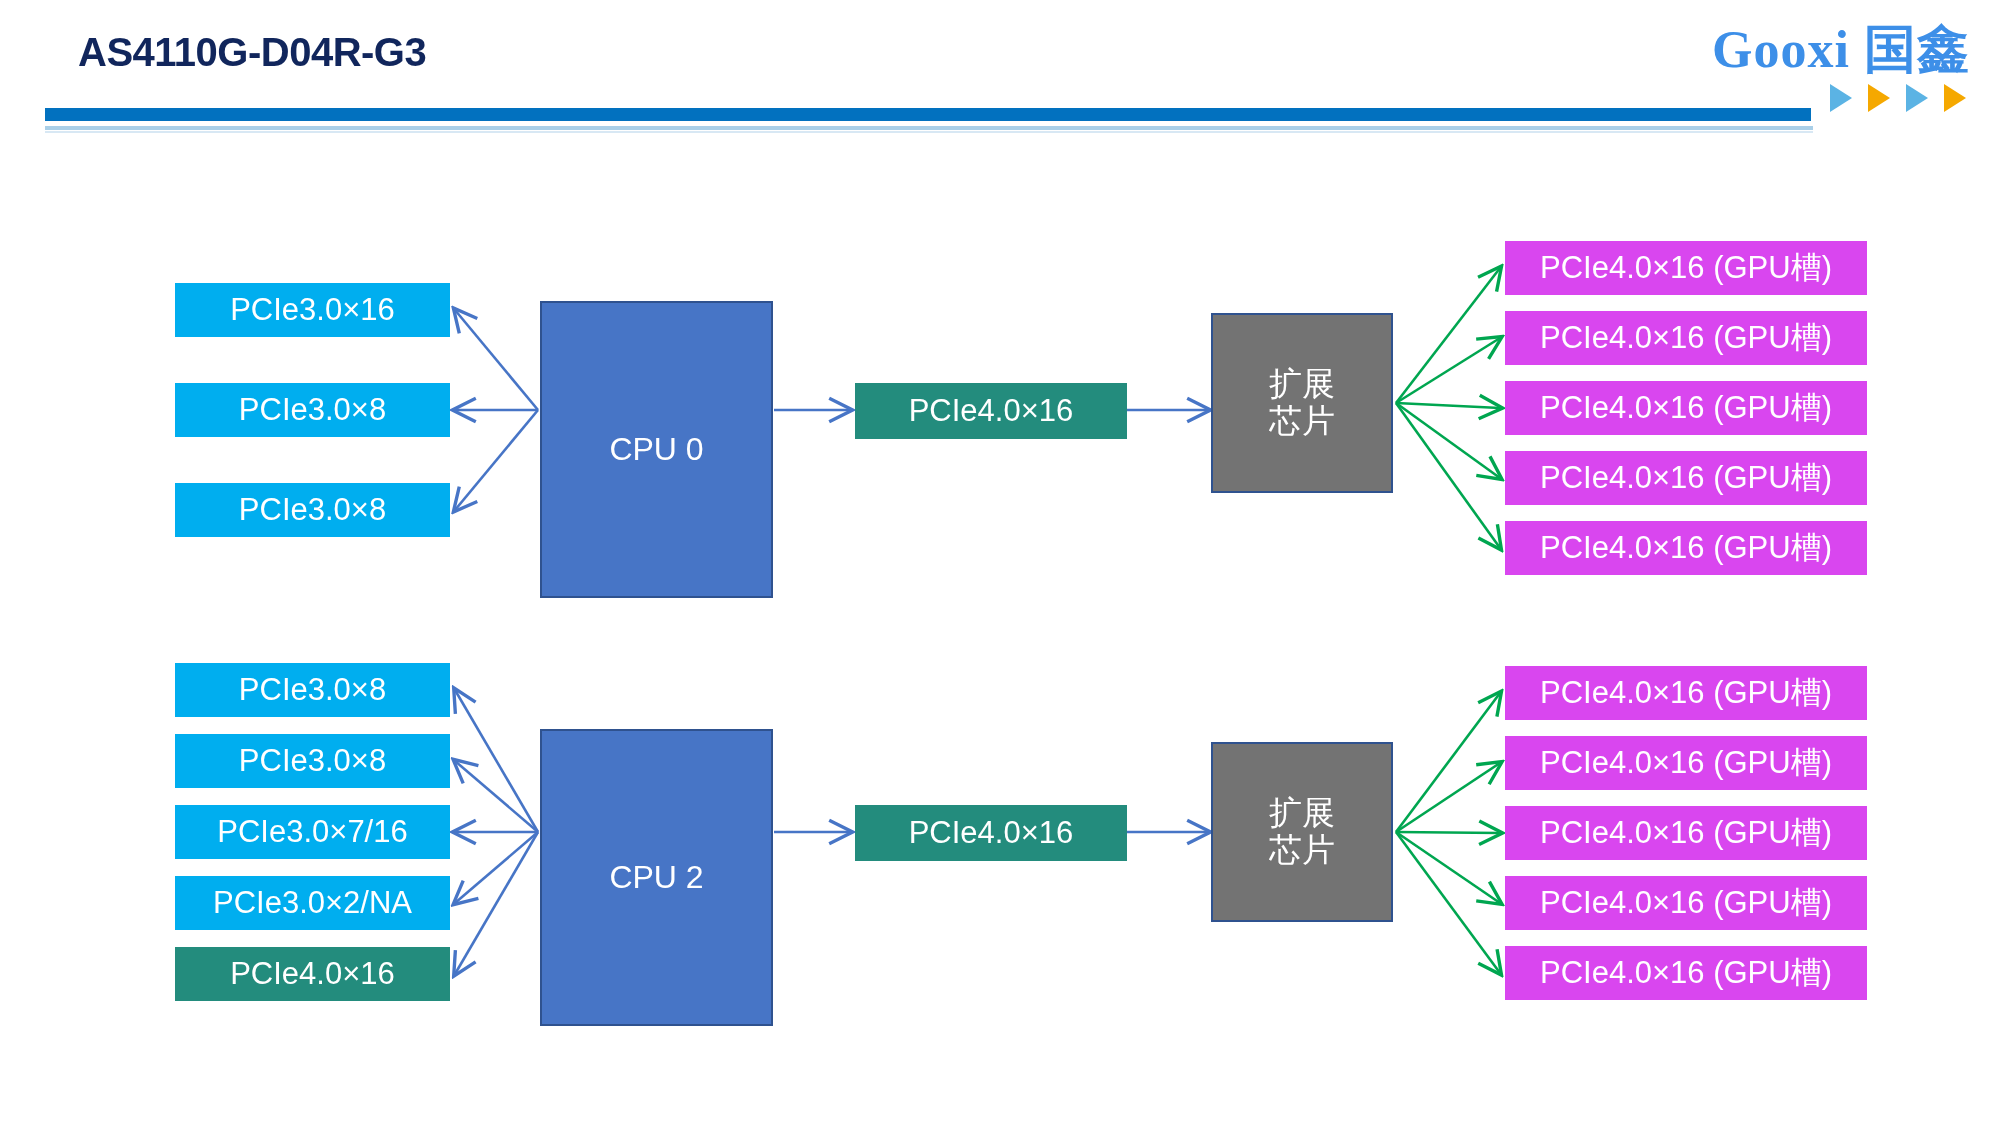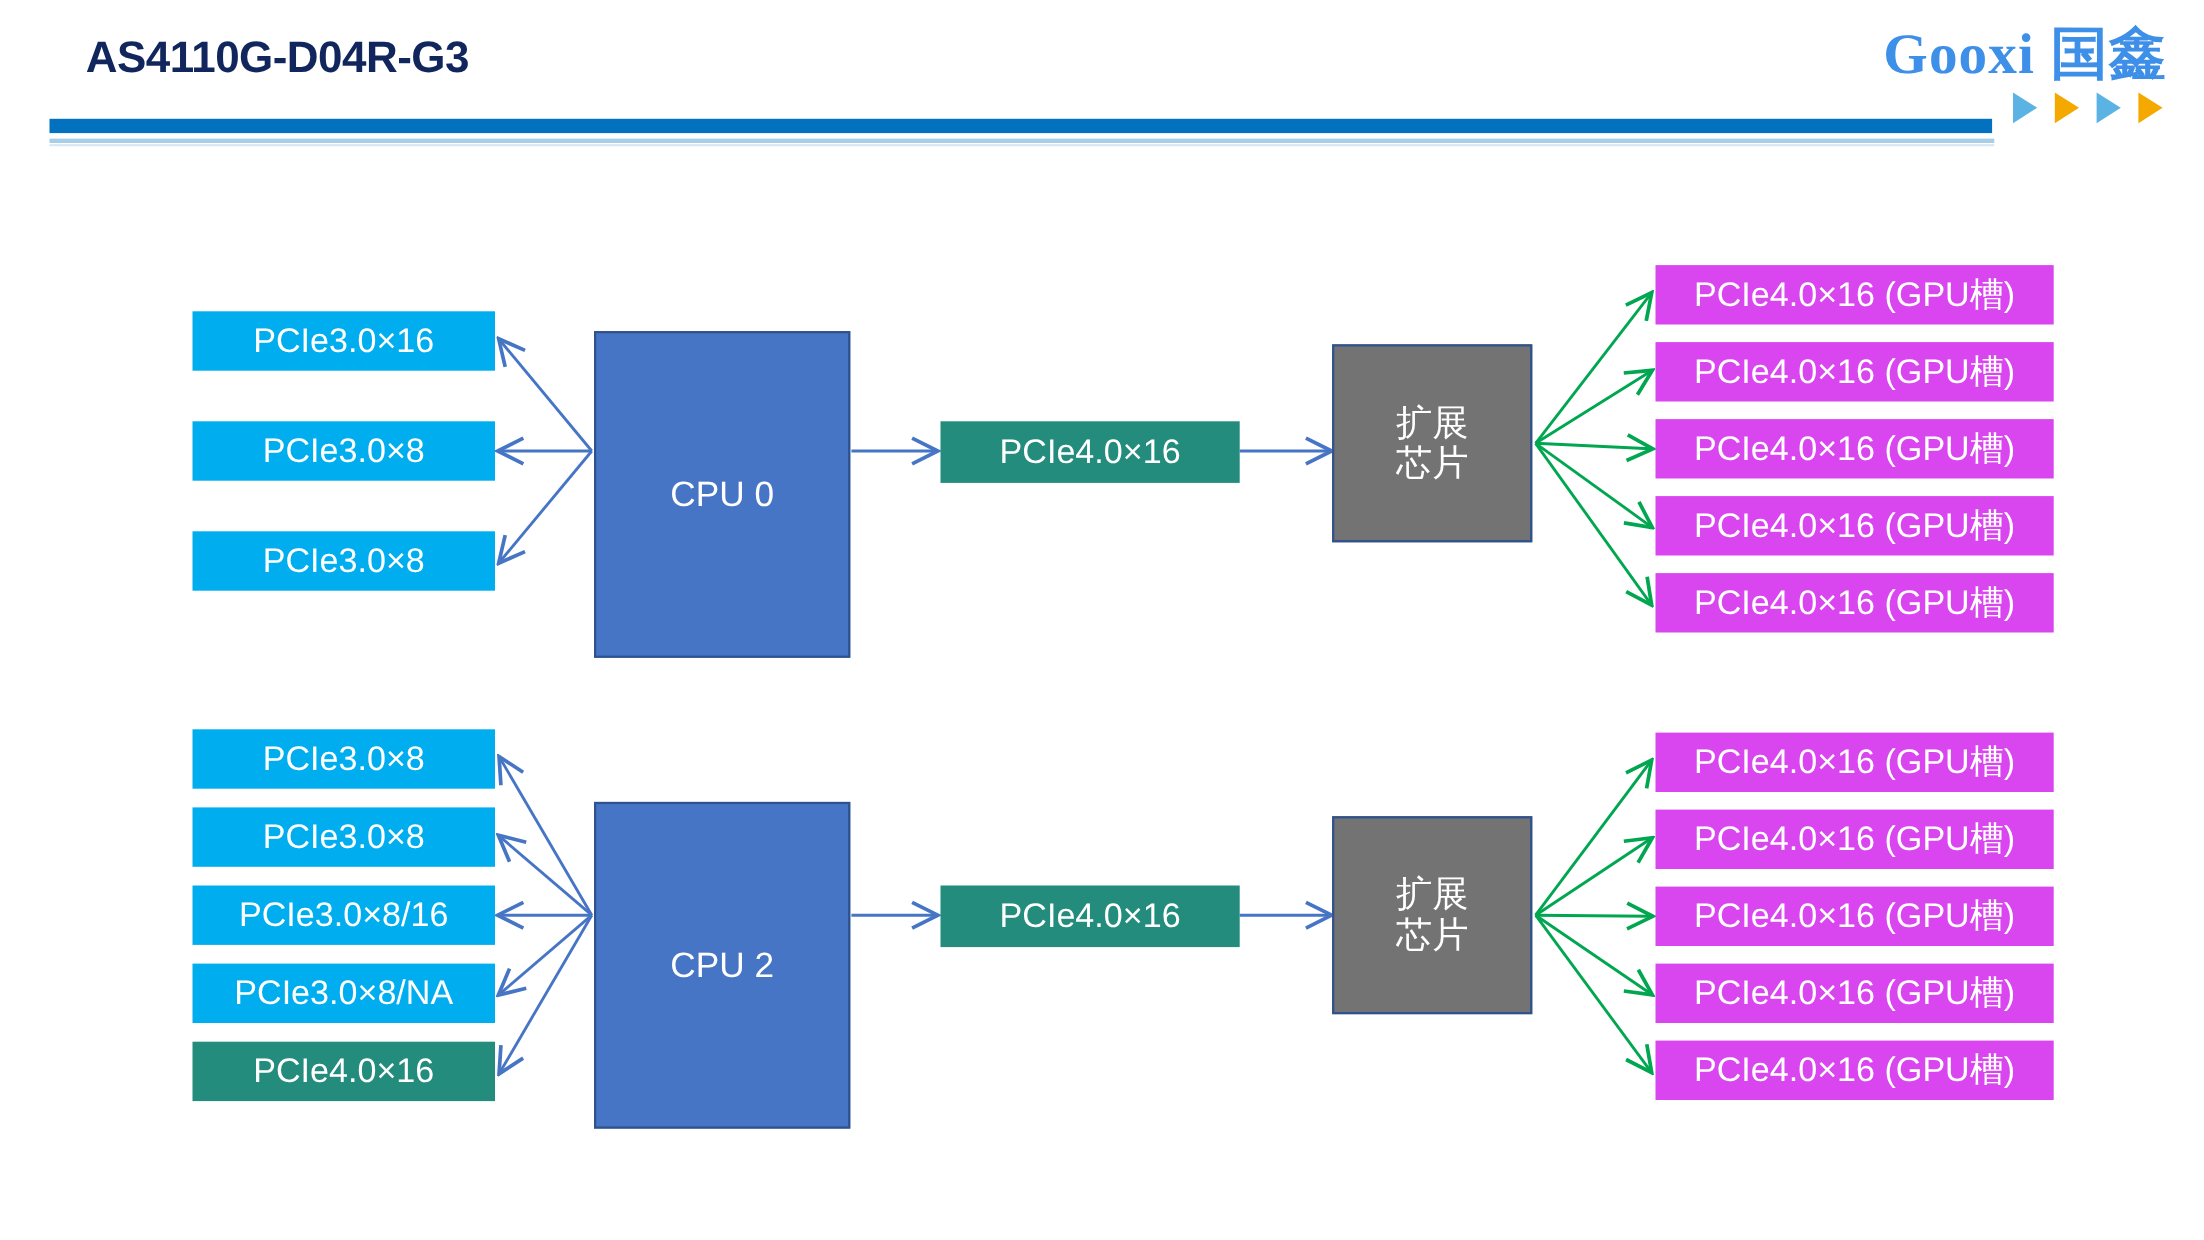--- a/index.html
+++ b/index.html
@@ -216,22 +216,22 @@
 芯片</div>
 
   <div class="node gpu-box" style="left:1505px; top:241px; width:362px;">PCIe4.0×16 (GPU槽)</div>
   <div class="node gpu-box" style="left:1505px; top:311px; width:362px;">PCIe4.0×16 (GPU槽)</div>
   <div class="node gpu-box" style="left:1505px; top:381px; width:362px;">PCIe4.0×16 (GPU槽)</div>
   <div class="node gpu-box" style="left:1505px; top:451px; width:362px;">PCIe4.0×16 (GPU槽)</div>
   <div class="node gpu-box" style="left:1505px; top:521px; width:362px;">PCIe4.0×16 (GPU槽)</div>
 
   <div class="node lane-box lane-blue" style="left:175px; top:663px; width:275px;">PCIe3.0×8</div>
   <div class="node lane-box lane-blue" style="left:175px; top:734px; width:275px;">PCIe3.0×8</div>
-  <div class="node lane-box lane-blue" style="left:175px; top:805px; width:275px;">PCIe3.0×8/16</div>
-  <div class="node lane-box lane-blue" style="left:175px; top:876px; width:275px;">PCIe3.0×8/NA</div>
+  <div class="node lane-box lane-blue" style="left:175px; top:805px; width:275px;">PCIe3.0×7/16</div>
+  <div class="node lane-box lane-blue" style="left:175px; top:876px; width:275px;">PCIe3.0×2/NA</div>
   <div class="node lane-box lane-teal" style="left:175px; top:947px; width:275px;">PCIe4.0×16</div>
 
   <div class="node cpu-box" style="left:540px; top:684px; width:233px; height:297px;">CPU 2</div>
 
   <div class="node link-box" style="left:855px; top:805px; width:272px; height:56px;">PCIe4.0×16</div>
 
   <div class="node exp-box" style="left:1211px; top:742px; width:182px; height:180px;">扩展
 芯片</div>
 
   <div class="node gpu-box" style="left:1505px; top:666px; width:362px;">PCIe4.0×16 (GPU槽)</div>

